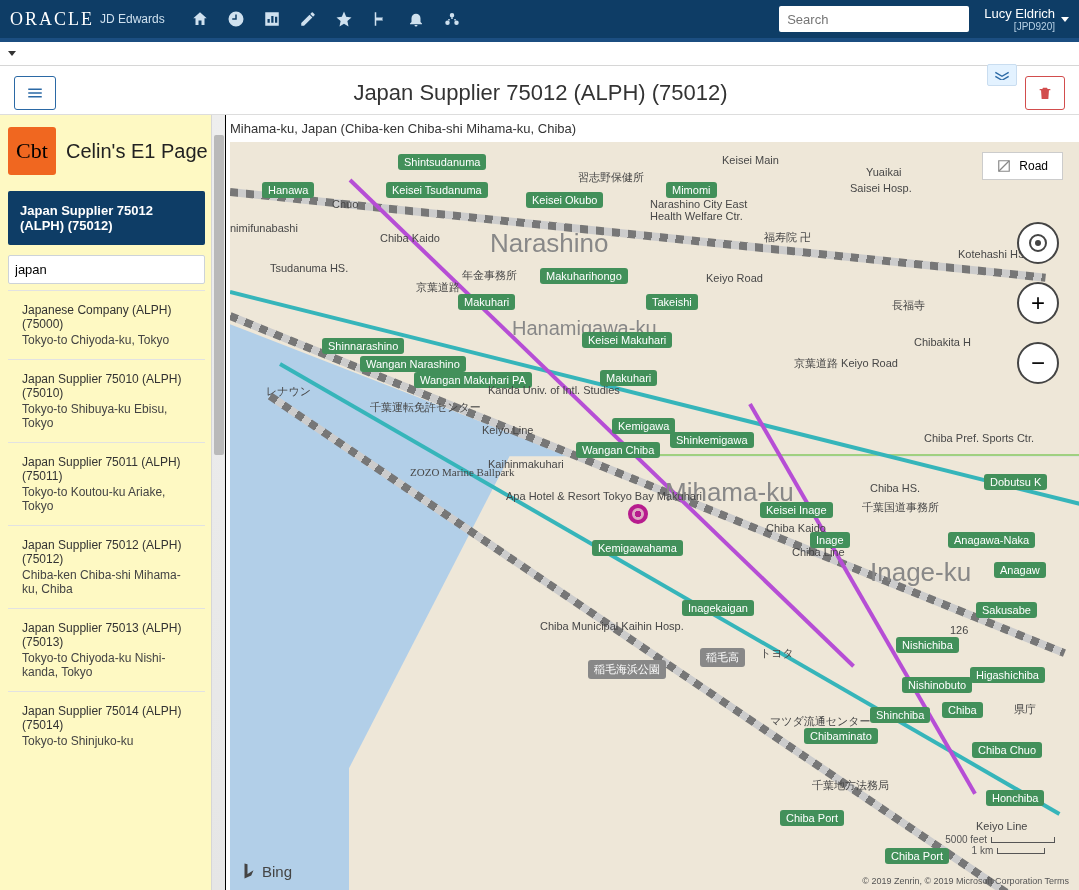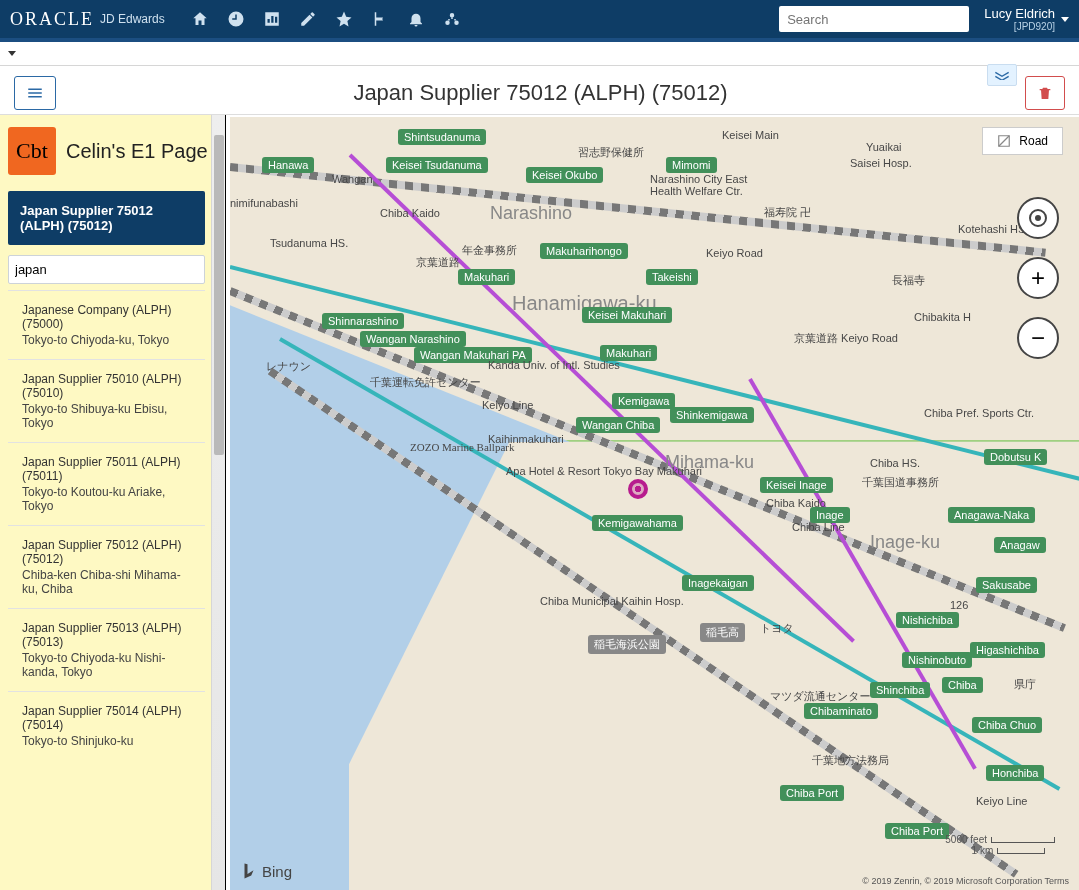--- a/index.html
+++ b/index.html
@@ -50,21 +50,21 @@
 .main { flex: 1; display: flex; flex-direction: column; overflow: hidden; }
 .crumb { font-size: 13px; color: #333; padding: 6px 4px 4px 4px; }
 .map-wrap { flex: 1; position: relative; background: #bdd3e9; margin: 2px 0 0 4px; overflow: hidden; }
 .water { position: absolute; inset: 0; background: #b2cfe8; }
 .land { position: absolute; background: #eee7d8; }
 .land.nw { left:0; top:0; width:100%; height:42%; border-bottom: 2px solid #a0d080; clip-path: polygon(0 0, 100% 0, 100% 100%, 40% 100%, 0 58%); }
 .land.se { right:0; bottom:0; width:86%; height:58%; clip-path: polygon(22% 0, 100% 0, 100% 100%, 0 100%, 0 72%); }
 .rail { position: absolute; height: 8px; background: repeating-linear-gradient(90deg,#777 0 8px,#ccc 8px 16px); transform-origin:left center; }
 .road-line { position: absolute; height: 4px; background: #36b5ba; transform-origin:left center; }
 .road-p { position: absolute; height: 4px; background: #b64ed5; transform-origin:left center; }
-.m-big { position:absolute; font-size: 18px; color:#888; }
+.m-big { position:absolute; font-size: 26px; color:#888; }
 .m-med { position:absolute; font-size: 20px; color:#888; }
 .m-lbl { position:absolute; font-size: 11px; color:#474747; white-space:nowrap; }
 .m-shield { position:absolute; background:#42905a; color:#fff; font-size:11px; padding:2px 6px; border-radius:3px; white-space:nowrap; }
 .m-shield.j { background:#888; font-size:11px; }
 .point { position:absolute; width: 20px; height: 20px; border:4px solid #b71c8e; border-radius:50%; background: radial-gradient(#b71c8e 40%, rgba(183,28,142,0.3) 40%); }
 .map-type { position:absolute; right: 16px; top: 10px; background:#fff; border:1px solid #ccc; padding:6px 14px; font-size:12px; display:flex; gap:8px; align-items:center; cursor:pointer; }
 .map-ctl { position:absolute; right:20px; width:42px; height:42px; border:2px solid #444; border-radius:50%; background:#fff; display:flex; align-items:center; justify-content:center; font-size:24px; font-weight:300; cursor:pointer; }
 .map-ctl.locate { top: 80px; }
 .map-ctl.zin { top: 140px; }
 .map-ctl.zout { top: 200px; }
@@ -186,20 +186,21 @@
             <div class="nm">Japan Supplier 75014 (ALPH) (75014)</div>
             <div class="addr">Tokyo-to Shinjuko-ku</div>
           </div>
         </div>
       <div class="sb-scroll">
           <div class="sb-track"></div>
         </div>
     </div>
 
     <div class="main">
+      <div class="crumb">Mihama-ku, Japan (Chiba-ken Chiba-shi Mihama-ku, Chiba)</div>
       <div class="map-wrap">
         <div class="water"></div>
         <div class="land nw"></div>
         <div class="land se"></div>
         <div class="rail" style="left:0;top:46px;width:820px;transform:rotate(6deg)"></div>
         <div class="rail" style="left:0;top:170px;width:900px;transform:rotate(22deg)"></div>
         <div class="rail" style="left:40px;top:250px;width:900px;transform:rotate(34deg)"></div>
         <div class="road-line" style="left:0;top:148px;width:880px;transform:rotate(14deg)"></div>
         <div class="road-line" style="left:50px;top:220px;width:900px;transform:rotate(30deg)"></div>
         <div class="road-p" style="left:120px;top:36px;width:700px;transform:rotate(44deg)"></div>
@@ -243,21 +244,21 @@
             <div class="m-shield" style="left: 550px; top: 668px;">Chiba Port</div>
             <div class="m-shield" style="left: 655px; top: 706px;">Chiba Port</div>
             <div class="m-shield" style="left: 718px; top: 390px;">Anagawa-Naka</div>
             <div class="m-shield" style="left: 764px; top: 420px;">Anagaw</div>
             <div class="m-shield j" style="left: 470px; top: 506px;">稲毛高</div>
             <div class="m-shield j" style="left: 358px; top: 518px;">稲毛海浜公園</div>
             <div class="m-shield" style="left: 712px; top: 560px;">Chiba</div>
             <div class="m-shield" style="left: 754px; top: 332px;">Dobutsu K</div>
           </div>
         <div id="small-labels">
-            <div class="m-lbl" style="left: 102px; top: 56px;">Wangan</div>
+            <div class="m-lbl" style="left: 102px; top: 56px;">Chuo</div>
             <div class="m-lbl" style="left: 348px; top: 28px;">習志野保健所</div>
             <div class="m-lbl" style="left: 420px; top: 56px;">Narashino City East</div>
             <div class="m-lbl" style="left: 420px; top: 68px;">Health Welfare Ctr.</div>
             <div class="m-lbl" style="left: 636px; top: 24px;">Yuaikai</div>
             <div class="m-lbl" style="left: 620px; top: 40px;">Saisei Hosp.</div>
             <div class="m-lbl" style="left: 728px; top: 106px;">Kotehashi HS.</div>
             <div class="m-lbl" style="left: 40px; top: 120px;">Tsudanuma HS.</div>
             <div class="m-lbl" style="left: 186px; top: 138px;">京葉道路</div>
             <div class="m-lbl" style="left: 150px; top: 90px;">Chiba Kaido</div>
             <div class="m-lbl" style="left: 258px; top: 242px;">Kanda Univ. of Intl. Studies</div>

